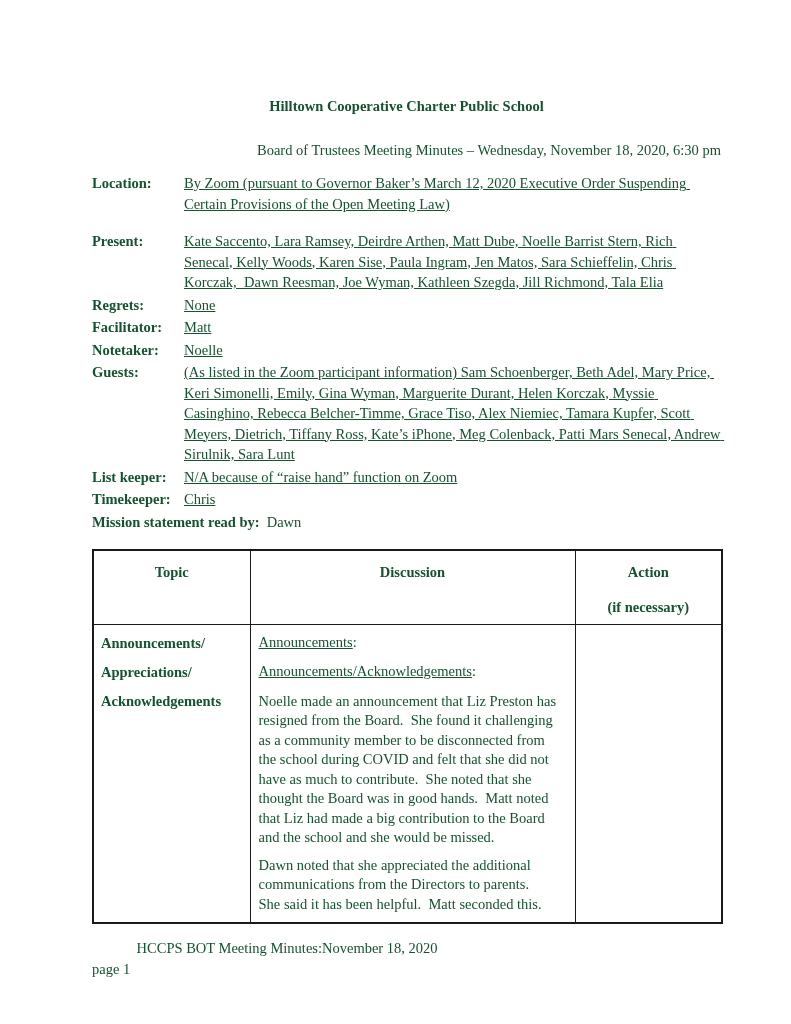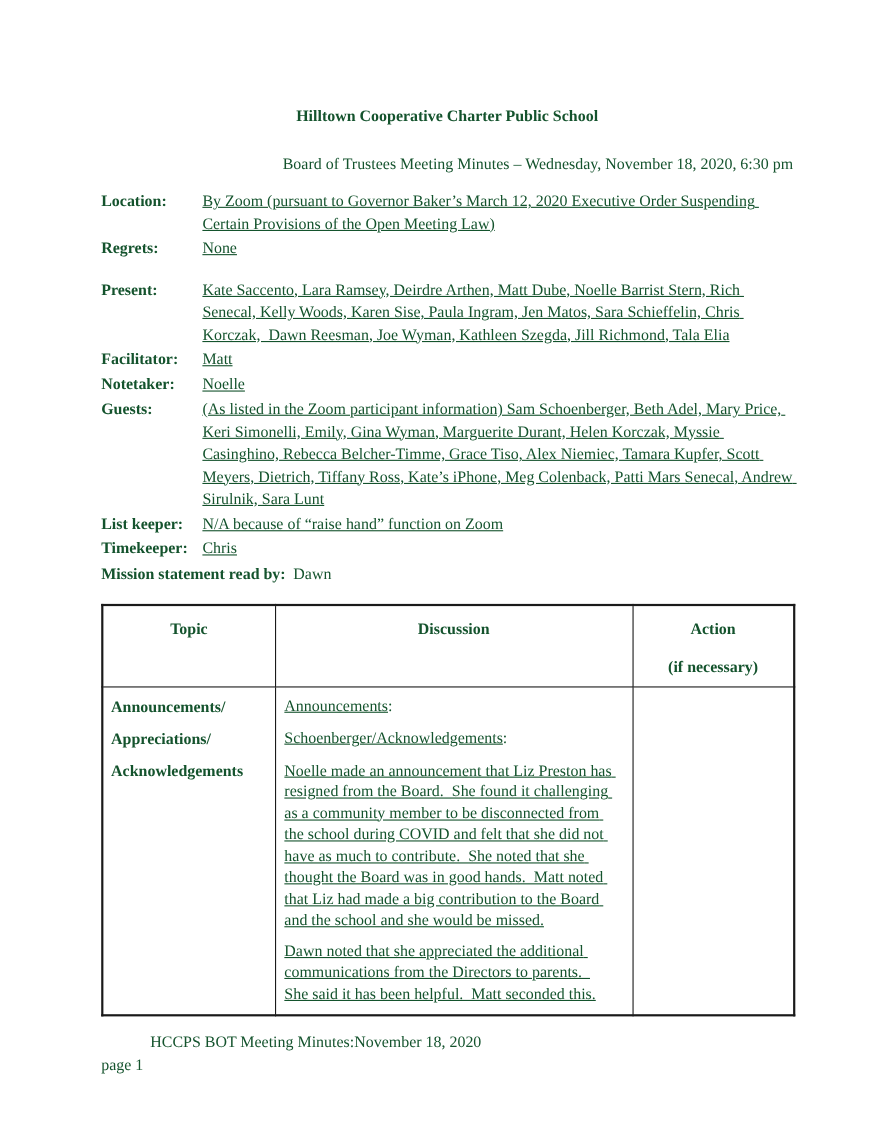--- a/index.html
+++ b/index.html
@@ -46,47 +46,47 @@
     line-height: 20px;
     font-size: 14.5px;
   }
   .action-sub { margin-top: 15px; }
   table.minutes tbody td { height: 288px; }
   td.topic-cell { padding: 8px 8px 0 7px; font-weight: bold; line-height: 20px; }
   .topic-line { margin-bottom: 9px; }
   td.discussion-cell { padding: 8px 10px 0 8px; line-height: 19.5px; }
   .dheading { margin-bottom: 10px; }
   .dheading .u { text-decoration: underline; }
-  .dpara { margin: 0 8px 8px 0; white-space: pre-wrap; text-decoration: underline; }
+  .dpara { margin: 0 8px 8px 0; white-space: pre-wrap; }
   td.action-cell { padding: 8px 6px 0 6px; }
 
   .footer { position: absolute; left: 92px; top: 938px; line-height: 20.5px; }
   .footer-left { display: inline-block; width: 230px; text-align: right; }
 </style>
 </head>
 <body>
 
 <div class="page">
   <div class="content">
 
     <div class="doc-title">Hilltown Cooperative Charter Public School</div>
     <div class="doc-subtitle">Board of Trustees Meeting Minutes – Wednesday, November 18, 2020, 6:30 pm</div>
 
     <div class="meta">
       <div class="meta-row">
         <div class="meta-label">Location:</div>
         <div class="meta-value">By Zoom (pursuant to Governor Baker’s March 12, 2020 Executive Order Suspending Certain Provisions of the Open Meeting Law)</div>
       </div>
+      <div class="meta-row row-present">
+        <div class="meta-label">Present:</div>
+        <div class="meta-value">Kate Saccento, Lara Ramsey, Deirdre Arthen, Matt Dube, Noelle Barrist Stern, Rich Senecal, Kelly Woods, Karen Sise, Paula Ingram, Jen Matos, Sara Schieffelin, Chris Korczak,  Dawn Reesman, Joe Wyman, Kathleen Szegda, Jill Richmond, Tala Elia</div>
+      </div>
       <div class="meta-row">
         <div class="meta-label">Regrets:</div>
         <div class="meta-value">None</div>
-      </div>
-      <div class="meta-row row-present">
-        <div class="meta-label">Present:</div>
-        <div class="meta-value">Kate Saccento, Lara Ramsey, Deirdre Arthen, Matt Dube, Noelle Barrist Stern, Rich Senecal, Kelly Woods, Karen Sise, Paula Ingram, Jen Matos, Sara Schieffelin, Chris Korczak,  Dawn Reesman, Joe Wyman, Kathleen Szegda, Jill Richmond, Tala Elia</div>
       </div>
       <div class="meta-row">
         <div class="meta-label">Facilitator:</div>
         <div class="meta-value">Matt</div>
       </div>
       <div class="meta-row">
         <div class="meta-label">Notetaker:</div>
         <div class="meta-value">Noelle</div>
       </div>
       <div class="meta-row">
@@ -124,21 +124,21 @@
       </thead>
       <tbody>
         <tr>
           <td class="topic-cell">
             <div class="topic-line">Announcements/</div>
             <div class="topic-line">Appreciations/</div>
             <div class="topic-line">Acknowledgements</div>
           </td>
           <td class="discussion-cell">
             <div class="dheading"><span class="u">Announcements</span><span>:</span></div>
-            <div class="dheading"><span class="u">Schoenberger/Acknowledgements</span><span>:</span></div>
+            <div class="dheading"><span class="u">Announcements/Acknowledgements</span><span>:</span></div>
             <p class="dpara">Noelle made an announcement that Liz Preston has resigned from the Board.  She found it challenging as a community member to be disconnected from the school during COVID and felt that she did not have as much to contribute.  She noted that she thought the Board was in good hands.  Matt noted that Liz had made a big contribution to the Board and the school and she would be missed.</p>
             <p class="dpara">Dawn noted that she appreciated the additional communications from the Directors to parents.  She said it has been helpful.  Matt seconded this.</p>
           </td>
           <td class="action-cell"></td>
         </tr>
       </tbody>
     </table>
 
   </div>
 

